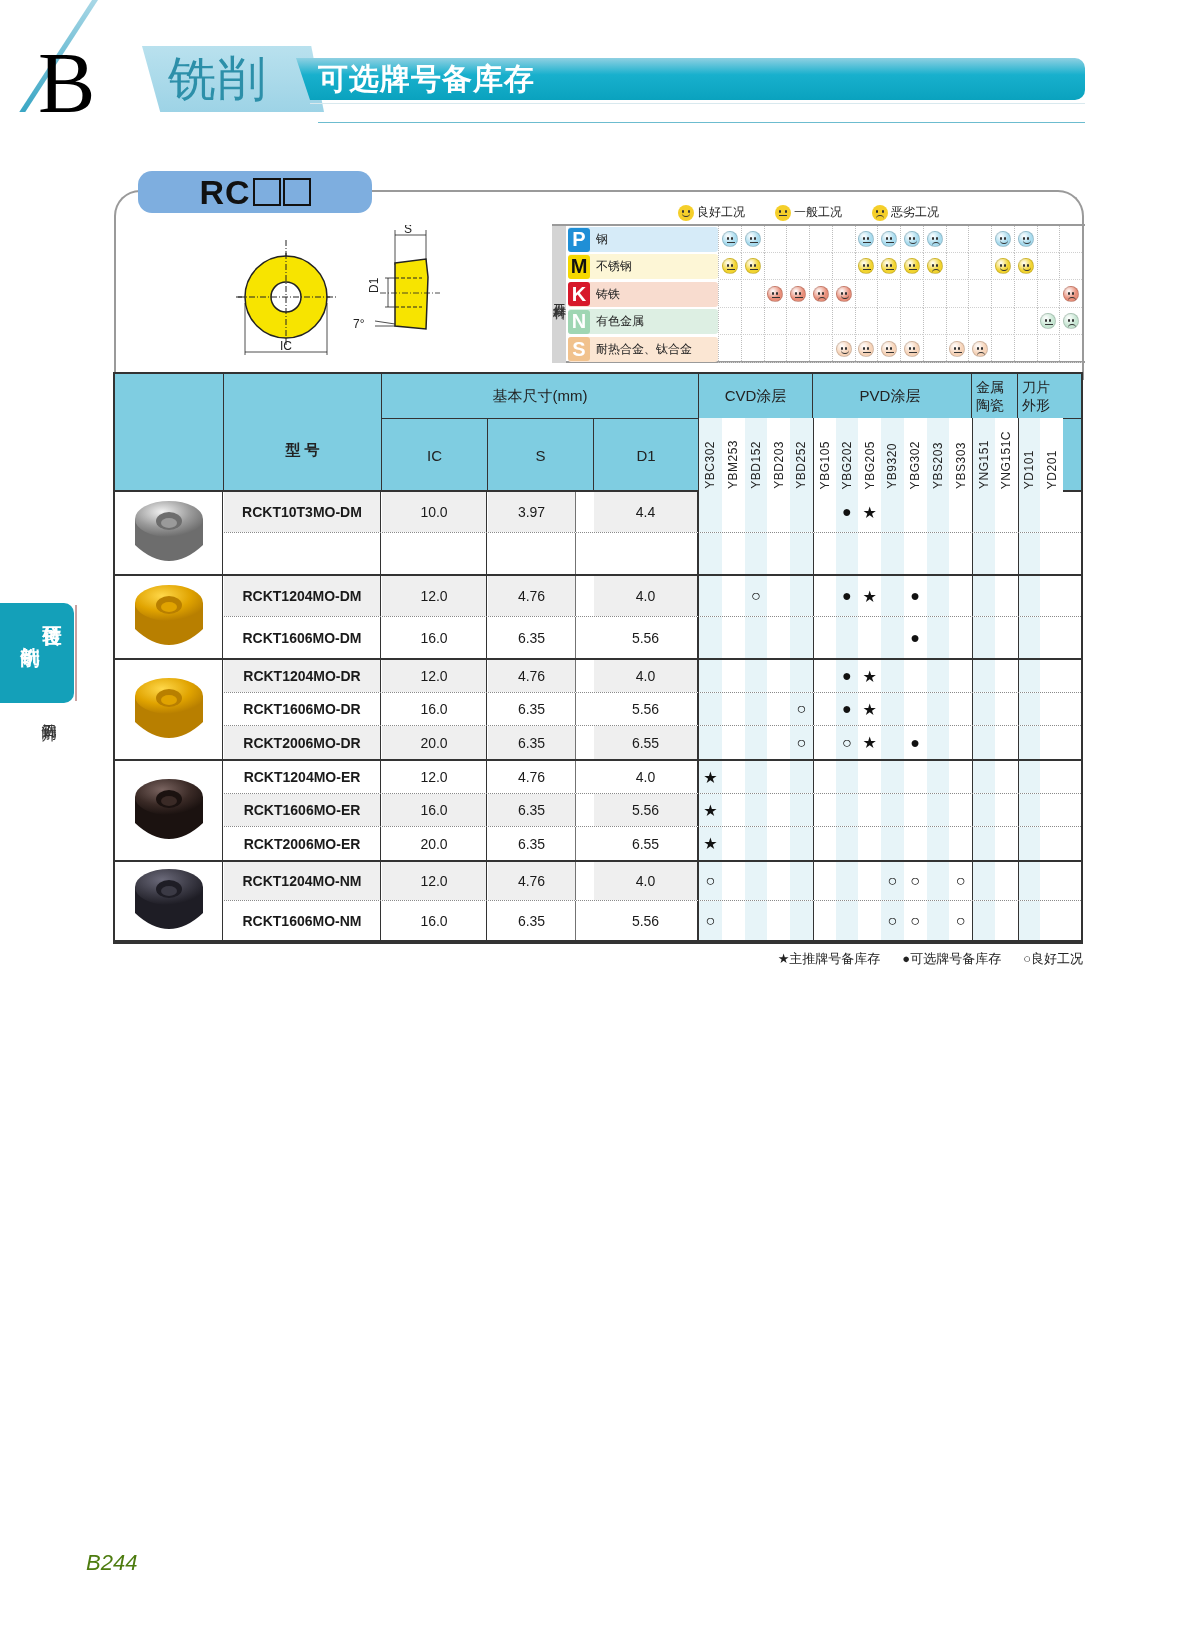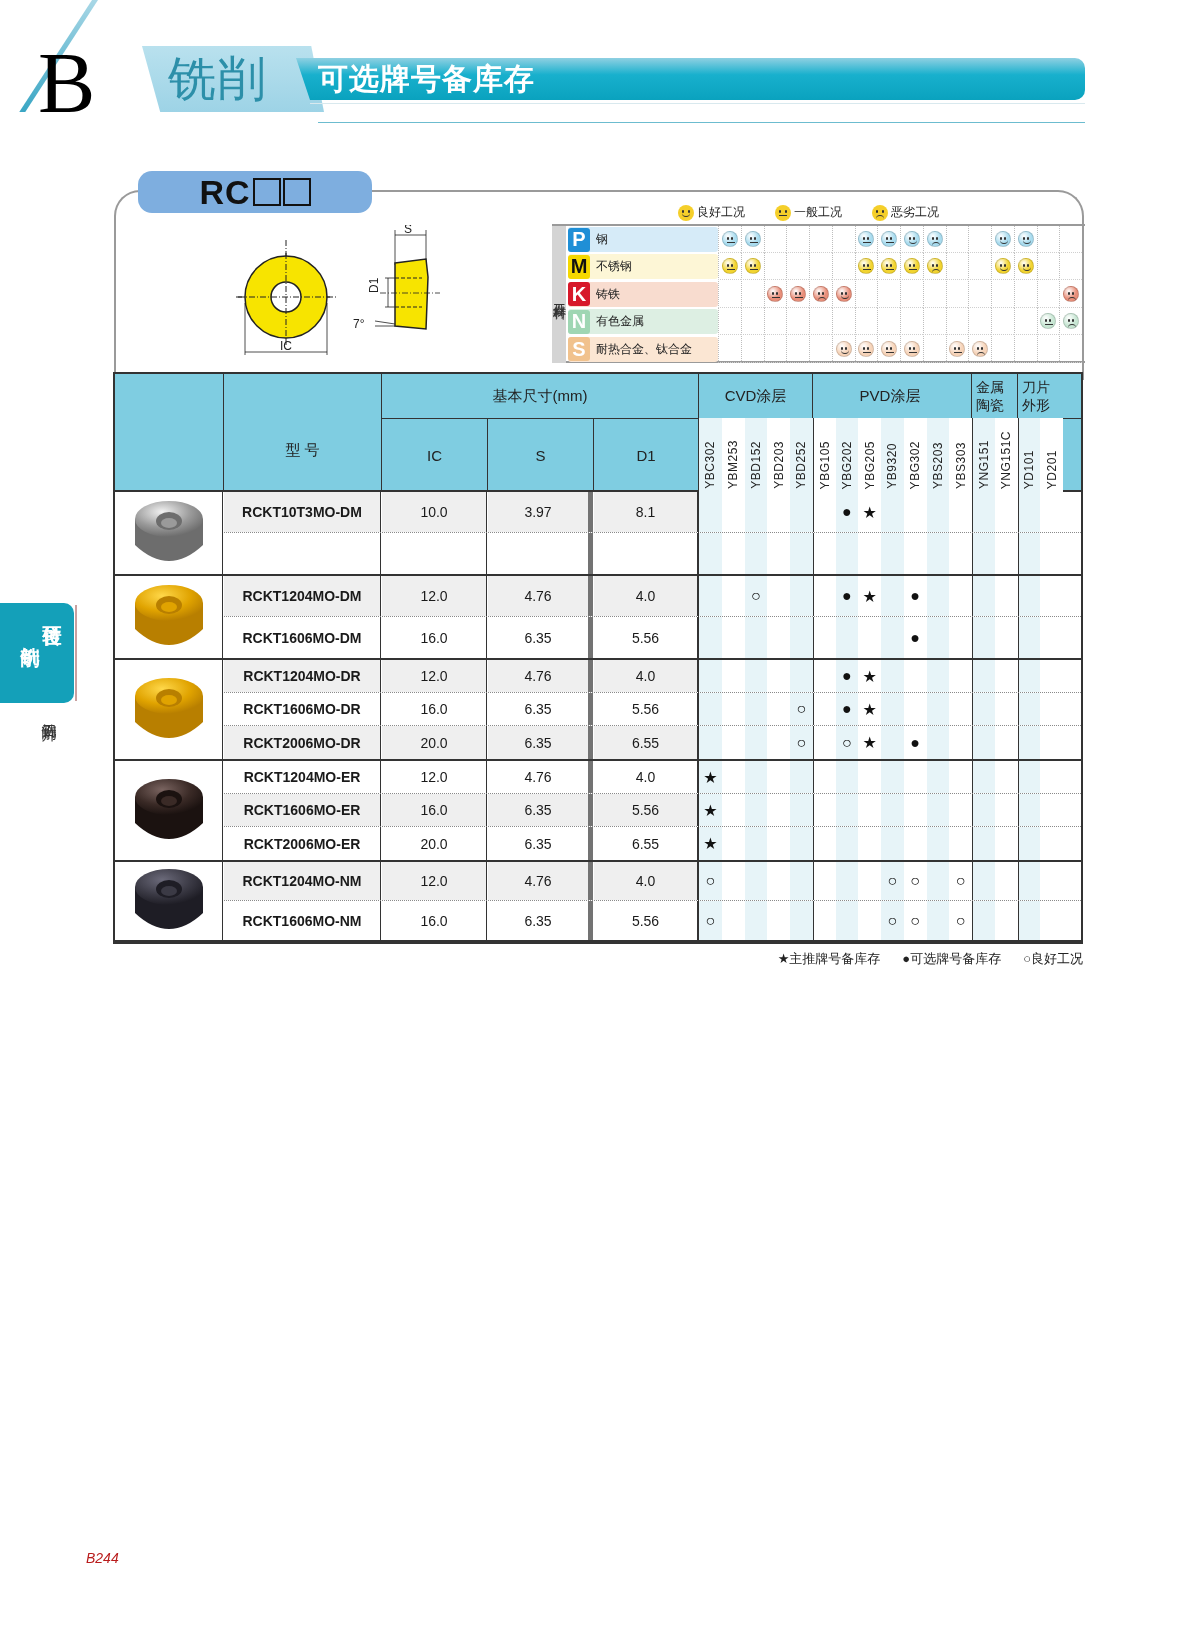--- a/index.html
+++ b/index.html
@@ -63,30 +63,30 @@
   .grade-head.plain { background: #ffffff; }
 
   .tbody { position: relative; }
   .group { position: relative; border-bottom: 2px solid #333; }
   .group:last-child { border-bottom: none; }
   .grow { position: relative; display: flex; height: 41px; border-bottom: 1px dotted #8a8a8a; }
   .grow:last-child { border-bottom: none; }
   .shape-cell { position: absolute; left: 0; top: 0; bottom: 0; width: 108px; border-right: 1px solid #333; display: flex; align-items: center; justify-content: center; background: #fff; z-index: 2; }
   .c-model { position: absolute; left: 109px; width: 157px; height: 100%; border-right: 1px solid #333; display: flex; align-items: center; justify-content: center; font-weight: bold; font-size: 14px; }
   .c-ic { position: absolute; left: 267px; width: 105px; height: 100%; border-right: 1px solid #333; display: flex; align-items: center; justify-content: center; font-size: 14px; }
-  .c-s { position: absolute; left: 373px; width: 105px; height: 100%; border-right: 5px solid #737373; display: flex; align-items: center; justify-content: center; font-size: 14px; }
+  .c-s { position: absolute; left: 373px; width: 88px; height: 100%; border-right: 1px solid #737373; display: flex; align-items: center; justify-content: center; font-size: 14px; }
   .c-d1 { position: absolute; left: 479px; width: 104px; height: 100%; border-right: 1px solid #333; display: flex; align-items: center; justify-content: center; font-size: 14px; }
   .shade .c-model, .shade .c-ic, .shade .c-s, .shade .c-d1 { background: #efefef; }
   .c-grade { position: absolute; top: 0; width: 22.75px; height: 100%; display: flex; align-items: center; justify-content: center; font-size: 16px; color: #111; }
   .c-grade.stripe { background: #e7f4f8; }
   .c-grade.sep { border-left: 1px solid #333; }
 
   .foot-legend { position: absolute; top: 950px; right: 117px; font-size: 13px; color: #222; display: flex; gap: 22px; }
 
-  .page-num { position: absolute; left: 86px; top: 1550px; font-size: 14px; font-style: italic; color: #b91c1c; }
+  .page-num { position: absolute; left: 86px; top: 1550px; font-size: 22px; font-style: italic; color: #4d7c0f; }
 </style>
 </head>
 <body>
 
 <div class="hdr-slash"></div>
 <div class="hdr-B">B</div>
 <div class="hdr-section"></div>
 <div class="hdr-section-text">铣削</div>
 <div class="hdr-banner"></div>
 <div class="hdr-banner-text">可选牌号备库存</div>
@@ -450,21 +450,21 @@
       </div>
       <div class="mat-cell"></div>
       <div class="mat-cell"></div>
       <div class="mat-cell"></div>
       <div class="mat-cell"></div>
     </div>
   </div>
 
 <div class="tbl" id="tbl">
   <div class="thead-grid" id="thead">
-    <div class="th" style="left:109px;top:0;width:157px;height:152px;">型 号</div>
+    <div class="th" style="left:109px;top:0;width:157px;height:152px;font-weight:bold;">型 号</div>
     <div class="th" style="left:267px;top:0;width:316px;height:44px;">基本尺寸(mm)</div>
     <div class="th" style="left:267px;top:44px;width:105px;height:74px;">IC</div>
     <div class="th" style="left:373px;top:44px;width:105px;height:74px;">S</div>
     <div class="th" style="left:479px;top:44px;width:104px;height:74px;">D1</div>
     <div class="th" style="left:584px;top:0;width:113px;height:44px;">CVD涂层</div>
     <div class="th" style="left:697px;top:0;width:156px;height:44px;">PVD涂层</div>
     <div class="th" style="left:853px;top:0;width:44px;height:44px;font-size:14px;line-height:18px;padding:0 6px;">金属陶瓷</div>
     <div class="th" style="left:899px;top:0;width:44px;height:44px;font-size:14px;line-height:18px;padding:0 6px;">刀片外形</div>
 
     <div class="vline" style="left:108px;top:0;height:118px;"></div>
@@ -540,21 +540,21 @@
             <path d="M6 22 L6 48 Q40 80 74 48 L74 22 Z" fill="#6d6d6d"></path>
             <ellipse cx="40" cy="22" rx="34" ry="18" fill="url(#rg0)"></ellipse>
             <ellipse cx="40" cy="24" rx="13" ry="9" fill="#6d6d6d"></ellipse>
             <ellipse cx="40" cy="26" rx="8" ry="5" fill="#9a9a9a"></ellipse>
           </svg>
         </div>
         <div class="grow shade" style="height: 41px; text-align: center;">
           <div class="c-model">RCKT10T3MO-DM</div>
           <div class="c-ic">10.0</div>
           <div class="c-s">3.97</div>
-          <div class="c-d1">8.1</div>
+          <div class="c-d1">4.4</div>
           <div class="c-grade stripe" style="left: 584px;"></div>
           <div class="c-grade" style="left: 606.75px;"></div>
           <div class="c-grade stripe" style="left: 629.5px;"></div>
           <div class="c-grade" style="left: 652.25px;"></div>
           <div class="c-grade stripe" style="left: 675px;"></div>
           <div class="c-grade sep" style="left: 697.75px;"></div>
           <div class="c-grade stripe" style="left: 720.5px;">●</div>
           <div class="c-grade" style="left: 743.25px;">★</div>
           <div class="c-grade stripe" style="left: 766px;"></div>
           <div class="c-grade" style="left: 788.75px;"></div>

